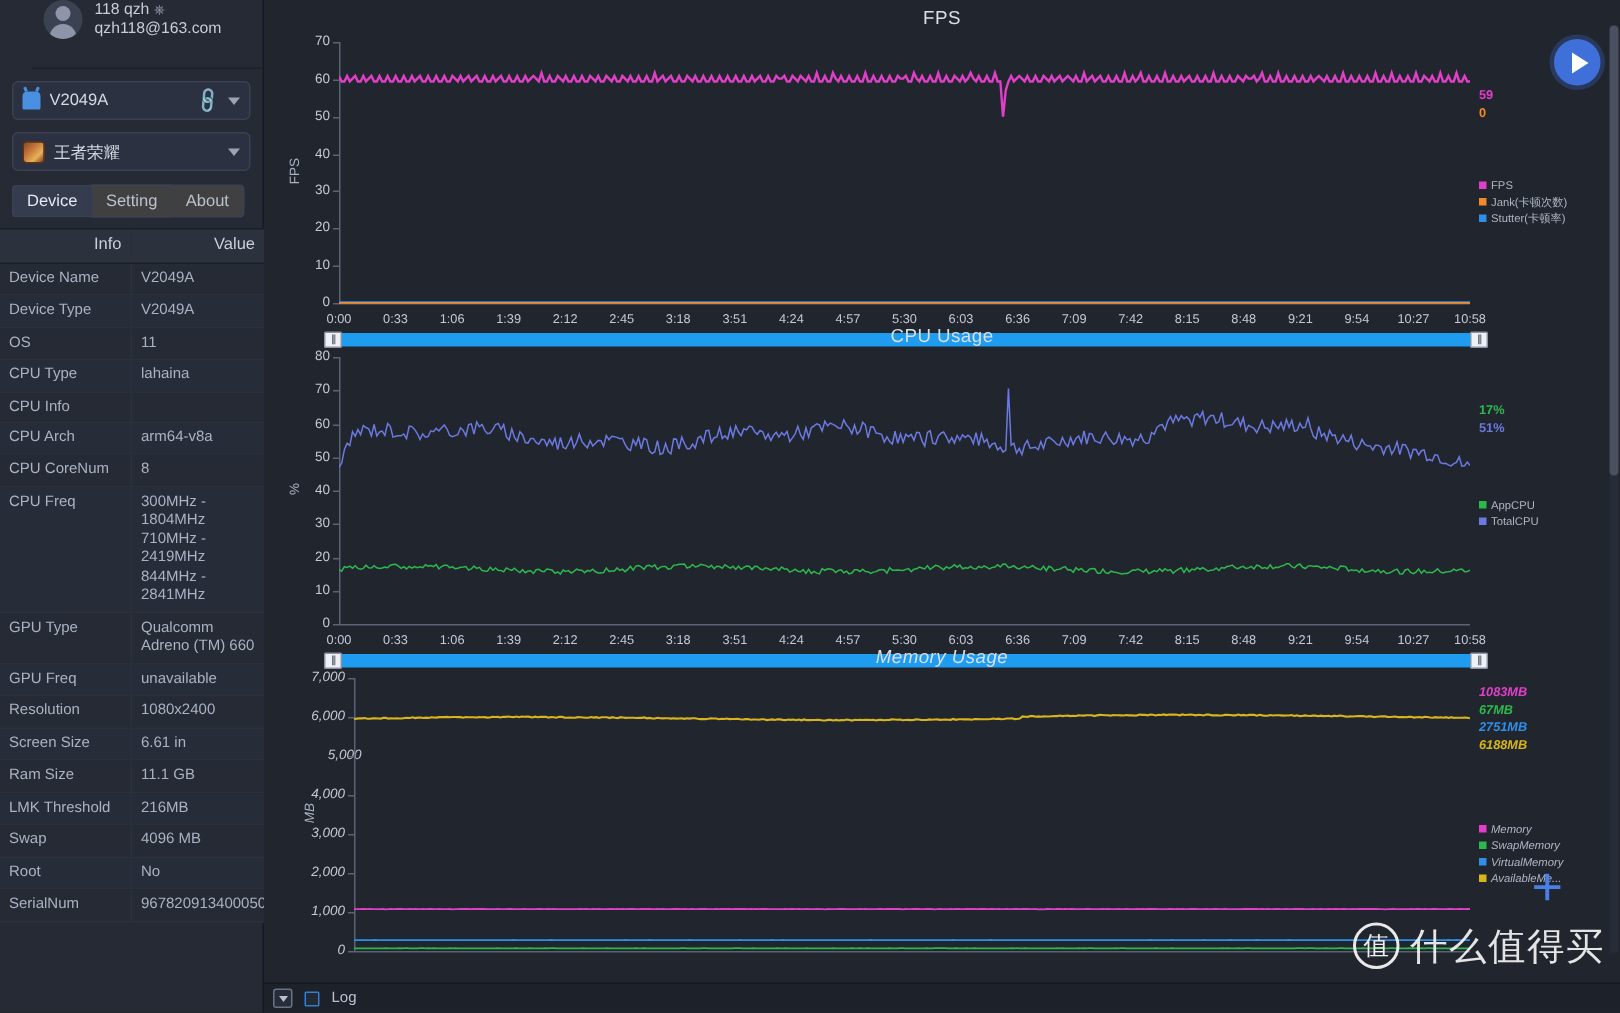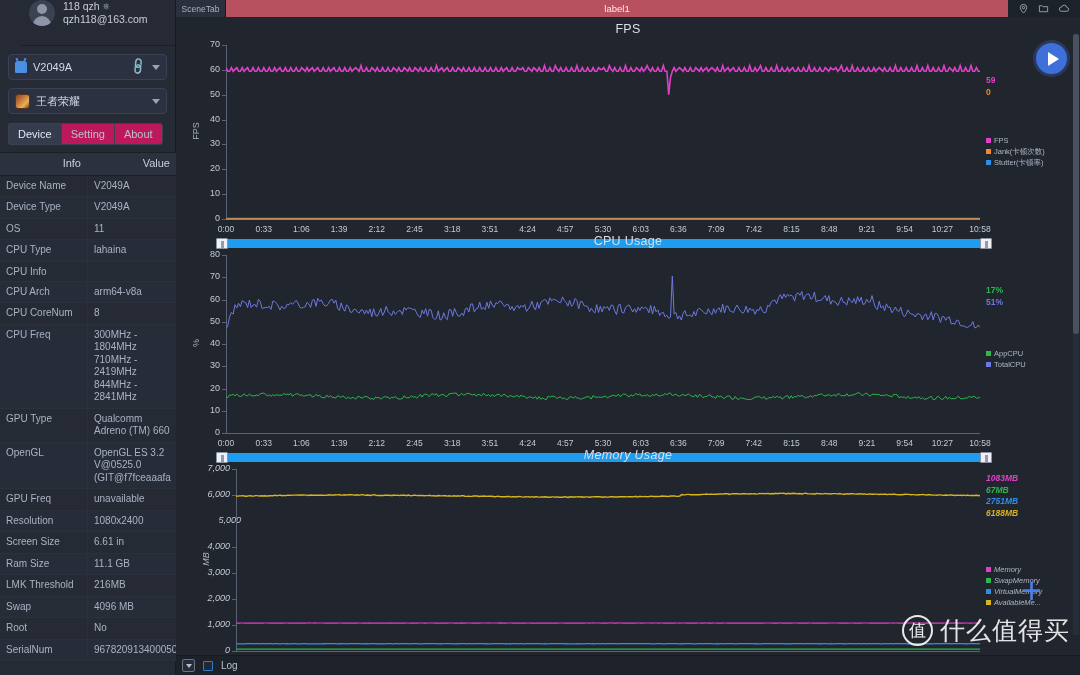--- a/index.html
+++ b/index.html
@@ -64,21 +64,21 @@
     background: linear-gradient(135deg,#8a4b22 0%, #c8793a 40%, #e8b25a 70%, #7a3c1c 100%);
     border: 1px solid #5c3318;
   }
   .link-ico { color: #5b9bd5; font-size: 12px; transform: rotate(-40deg); }
   .caret { width:0;height:0;border-left:4px solid transparent;border-right:4px solid transparent;
            border-top:5px solid #9aa2b4; flex:0 0 8px; }
 
   .tabs { display: flex; margin: 9px 0 0 8px; gap: 0px; align-items: center; }
   .tab {
     font-size: 11px; padding: 4px 9px; color: #b9c0cf;
-    border: 1px solid #3a4153; border-right: none; background: #be185d;
+    border: 1px solid #3a4153; border-right: none; background: #404040;
   }
   .tab:last-child { border-right: 1px solid #3a4153; border-radius: 0 3px 3px 0; }
   .tab:first-child { border-radius: 3px 0 0 3px; }
   .tab.active { background: #343c4d; color: #e3e8f2; }
 
   .tbl { margin-top: 7px; width: 176px; }
   .tbl .thead, .tbl .trow { display: flex; font-size: 10px; }
   .tbl .thead { color: #c9cfdb; font-size: 11px; background: #2b313d; border-top:1px solid #1b1f28; border-bottom: 1px solid #1b1f28; }
   .tbl .thead .c1, .tbl .thead .c2 { padding: 4px 6px; text-align: right; }
   .tbl .trow { color: #aab2c3; border-bottom: 1px solid #2b303b; }
@@ -259,24 +259,20 @@
             <div class="c1">CPU Freq</div>
             <div class="c2">300MHz - 1804MHz
 710MHz - 2419MHz
 844MHz - 2841MHz</div>
           </div>
           <div class="trow">
             <div class="c1">GPU Type</div>
             <div class="c2">Qualcomm Adreno (TM) 660</div>
           </div>
           <div class="trow">
-            <div class="c1">OpenGL</div>
-            <div class="c2">OpenGL ES 3.2 V@0525.0 (GIT@f7fceaaafa</div>
-          </div>
-          <div class="trow">
             <div class="c1">GPU Freq</div>
             <div class="c2">unavailable</div>
           </div>
           <div class="trow">
             <div class="c1">Resolution</div>
             <div class="c2">1080x2400</div>
           </div>
           <div class="trow">
             <div class="c1">Screen Size</div>
             <div class="c2">6.61 in</div>
@@ -300,42 +296,20 @@
           <div class="trow">
             <div class="c1">SerialNum</div>
             <div class="c2">967820913400050</div>
           </div>
         </div>
     </div>
   </div>
 
   <div id="main">
 
-    <div class="topbar">
-      <div class="scene-tab">SceneTab</div>
-      <div class="label-bar">label1</div>
-      <div class="top-icons">
-        <span class="ticon">
-          <svg width="11" height="11" viewBox="0 0 24 24" fill="none" stroke="#aab4c6" stroke-width="1.8">
-            <path d="M12 22s7-7.2 7-12a7 7 0 1 0-14 0c0 4.8 7 12 7 12z"></path>
-              <circle cx="12" cy="10" r="2.6"></circle>
-          </svg>
-        </span>
-        <span class="ticon">
-          <svg width="11" height="11" viewBox="0 0 24 24" fill="none" stroke="#aab4c6" stroke-width="1.8">
-            <path d="M3 6h6l2 2h10v11H3z"></path>
-          </svg>
-        </span>
-        <span class="ticon">
-          <svg width="12" height="11" viewBox="0 0 24 24" fill="none" stroke="#aab4c6" stroke-width="1.8">
-            <path d="M6 18h12a4 4 0 0 0 .3-8 6 6 0 0 0-11.7-1A4.2 4.2 0 0 0 6 18z"></path>
-          </svg>
-        </span>
-      </div>
-    </div>
 
     <div class="charts">
       <div id="charts-host">
           <div class="chart-block" style="position: absolute; left: 0px; top: 0px; width: 904px; height: 212px;">
             <div class="chart-title">FPS</div>
             <div class="ylabel" style="left: 0px; top: 109px; width: 40px; text-align: center;">FPS</div>
             <div class="ytick" style="left: 18px; width: 26px; top: 196px;">0</div>
             <div class="axisline hline" style="left: 46px; top: 202px; width: 4px;"></div>
             <div class="ytick" style="left: 18px; width: 26px; top: 171.143px;">10</div>
             <div class="axisline hline" style="left: 46px; top: 177.143px; width: 4px;"></div>

